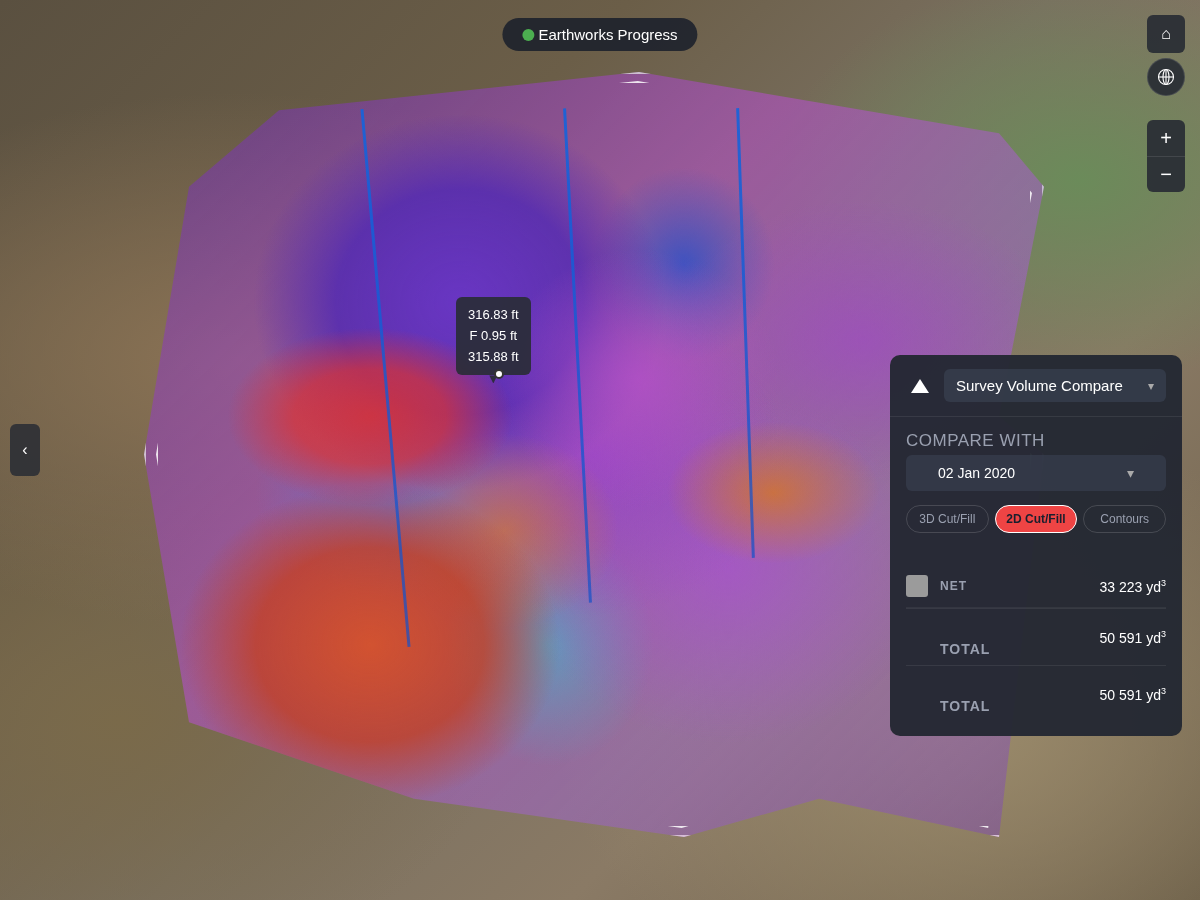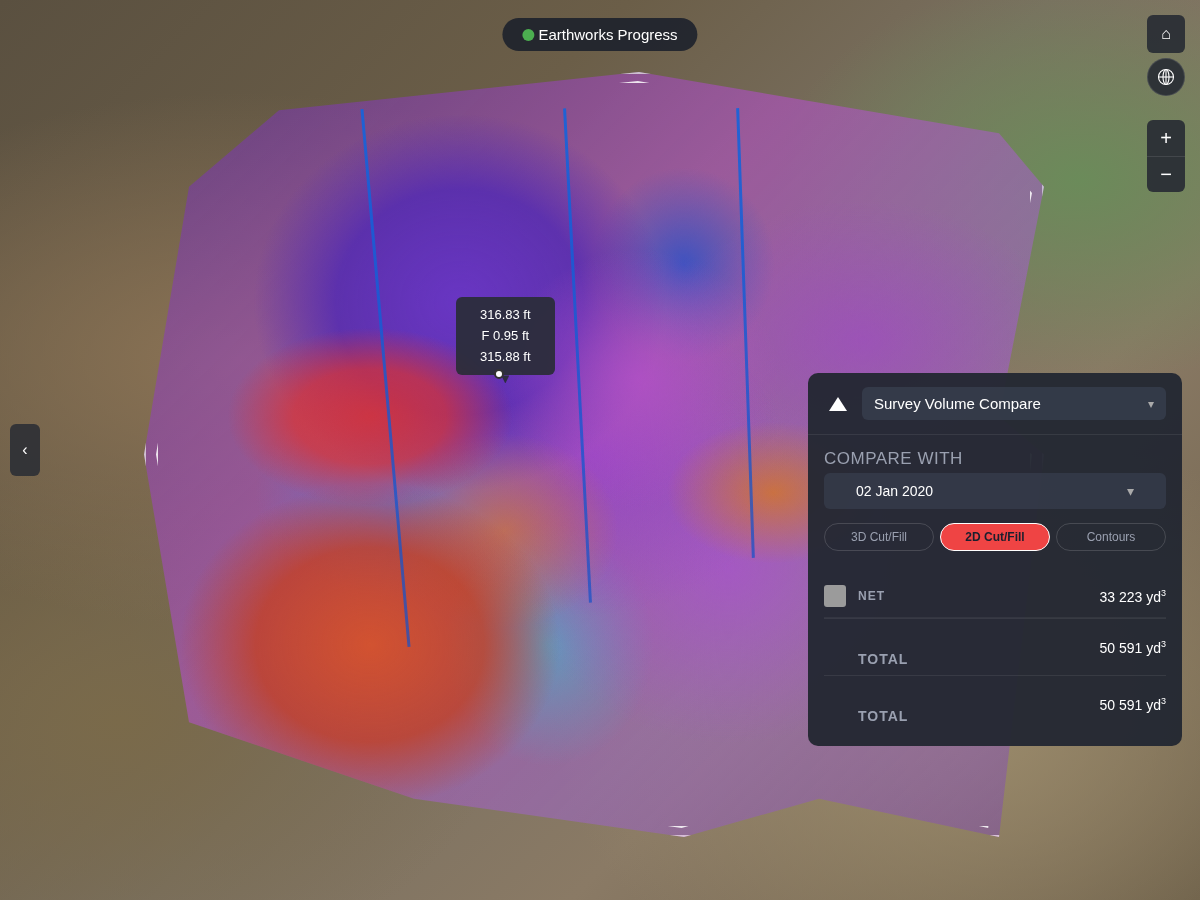--- a/index.html
+++ b/index.html
@@ -100,21 +100,21 @@
       transform: rotate(-2deg);
     }
 
     
     .map-tooltip {
       position: absolute;
       top: 33%;
       left: 38%;
       background: rgba(40, 44, 52, 0.9);
       border-radius: 6px;
-      padding: 8px 24px;
+      padding: 8px 12px;
       color: #fff;
       font-size: 13px;
       line-height: 1.6;
       text-align: center;
       pointer-events: none;
     }
 
     .map-tooltip::after {
       content: '';
       position: absolute;
@@ -238,23 +238,23 @@
       display: flex;
       align-items: center;
       justify-content: center;
       font-size: 16px;
       z-index: 10;
     }
 
     
     .panel {
       position: absolute;
-      top: 373px;
+      top: 355px;
       right: 18px;
-      width: 374px;
+      width: 292px;
       background: rgba(35, 40, 50, 0.96);
       border-radius: 10px;
       padding: 0;
       z-index: 20;
       overflow: hidden;
     }
 
     .panel-header {
       display: flex;
       align-items: center;
@@ -322,21 +322,21 @@
     }
 
     .compare-select .chevron {
       color: #aaa;
       font-size: 14px;
     }
 
     .view-tabs {
       display: flex;
       gap: 6px;
-      margin-bottom: 24px;
+      margin-bottom: 32px;
     }
 
     .view-tab {
       flex: 1;
       background: transparent;
       border: 1px solid rgba(255,255,255,0.15);
       border-radius: 20px;
       color: #9AA0B0;
       font-size: 12px;
       padding: 6px 8px;

